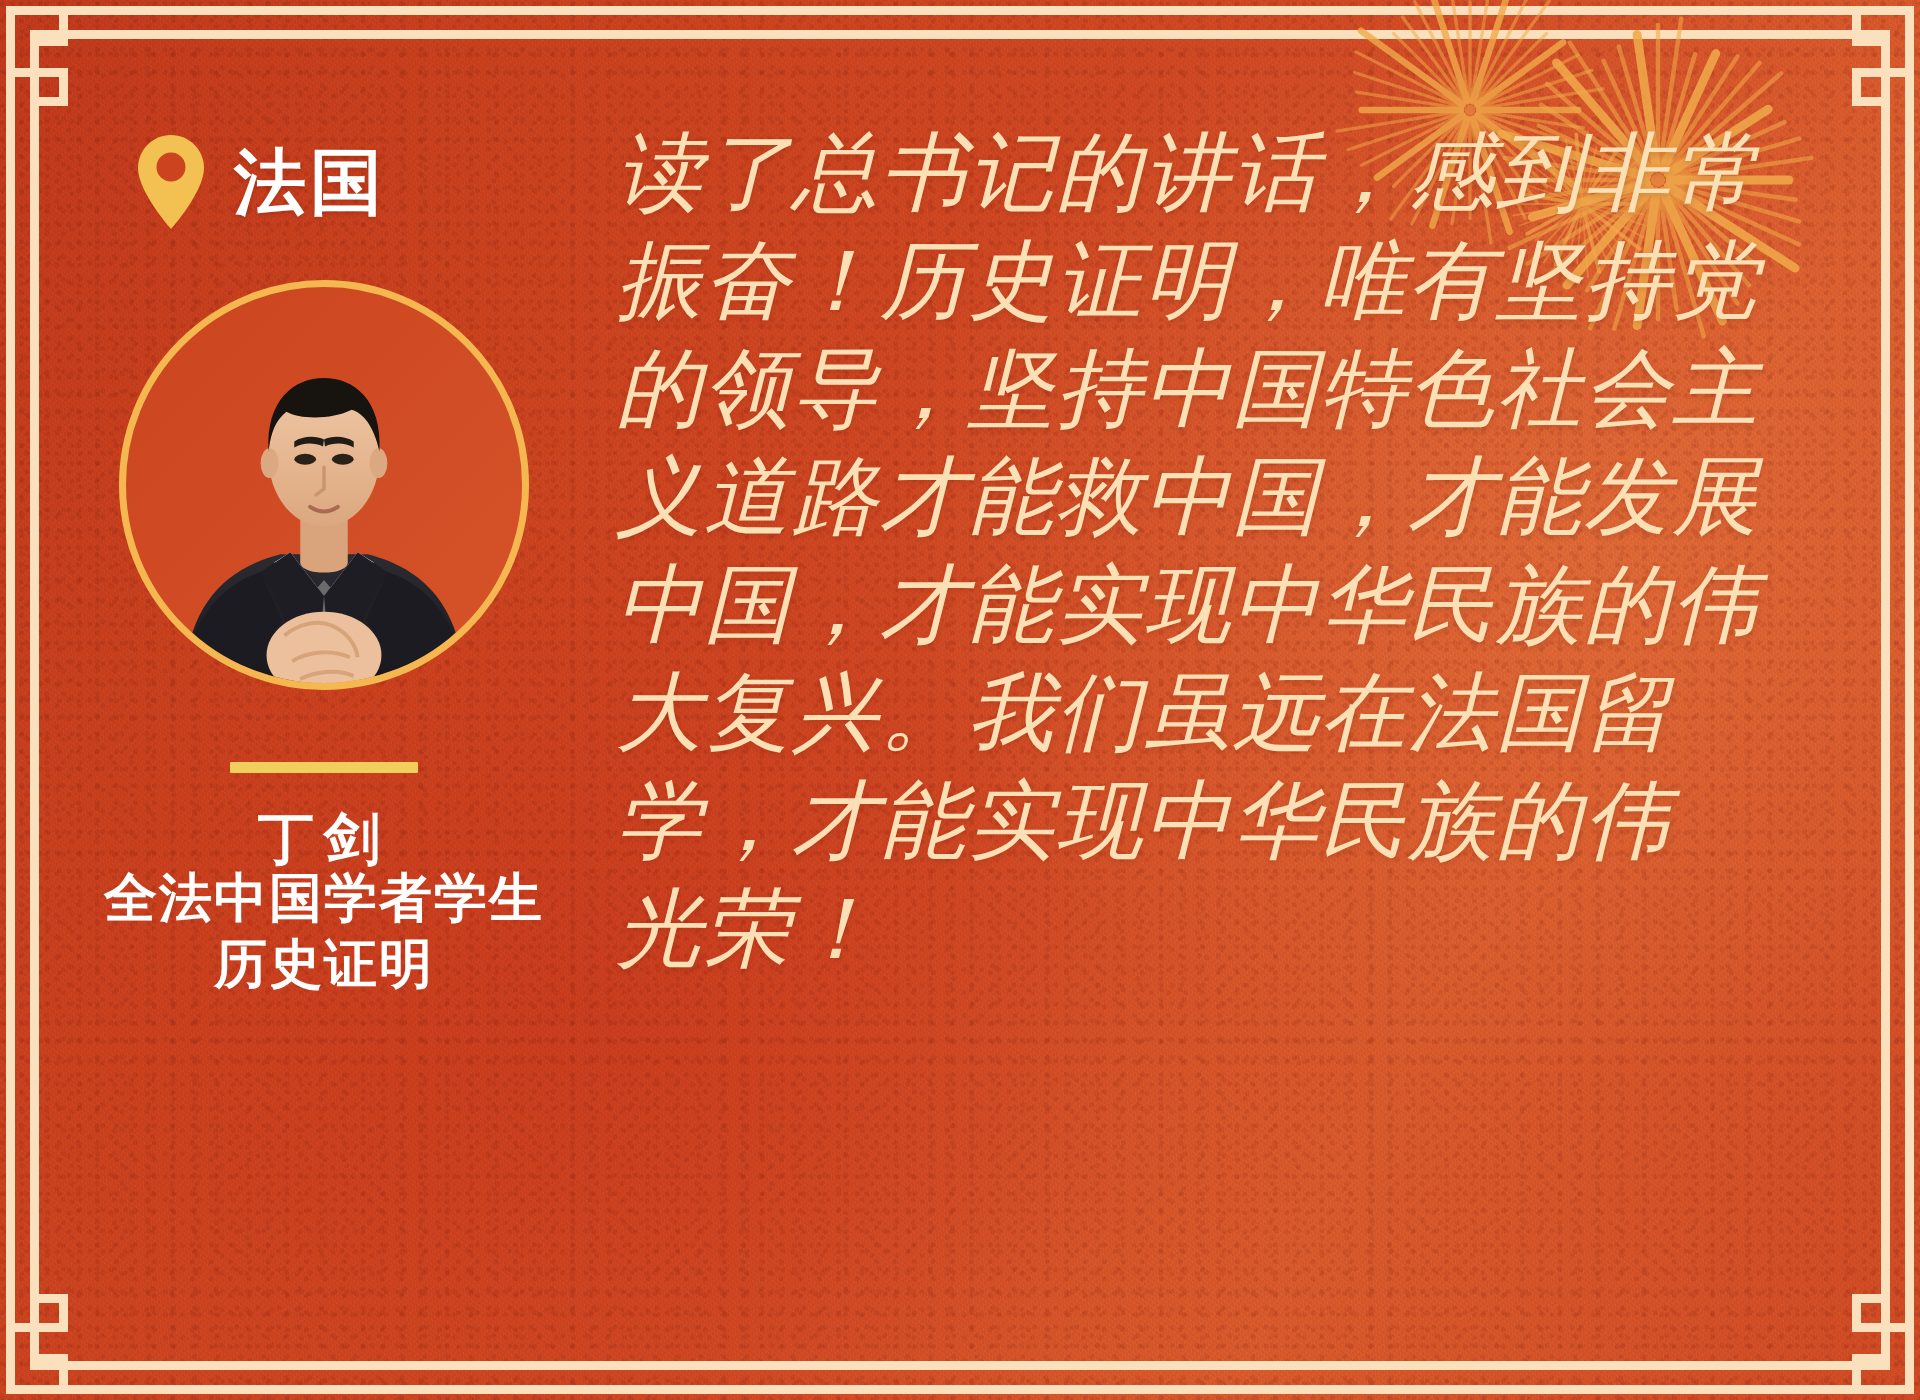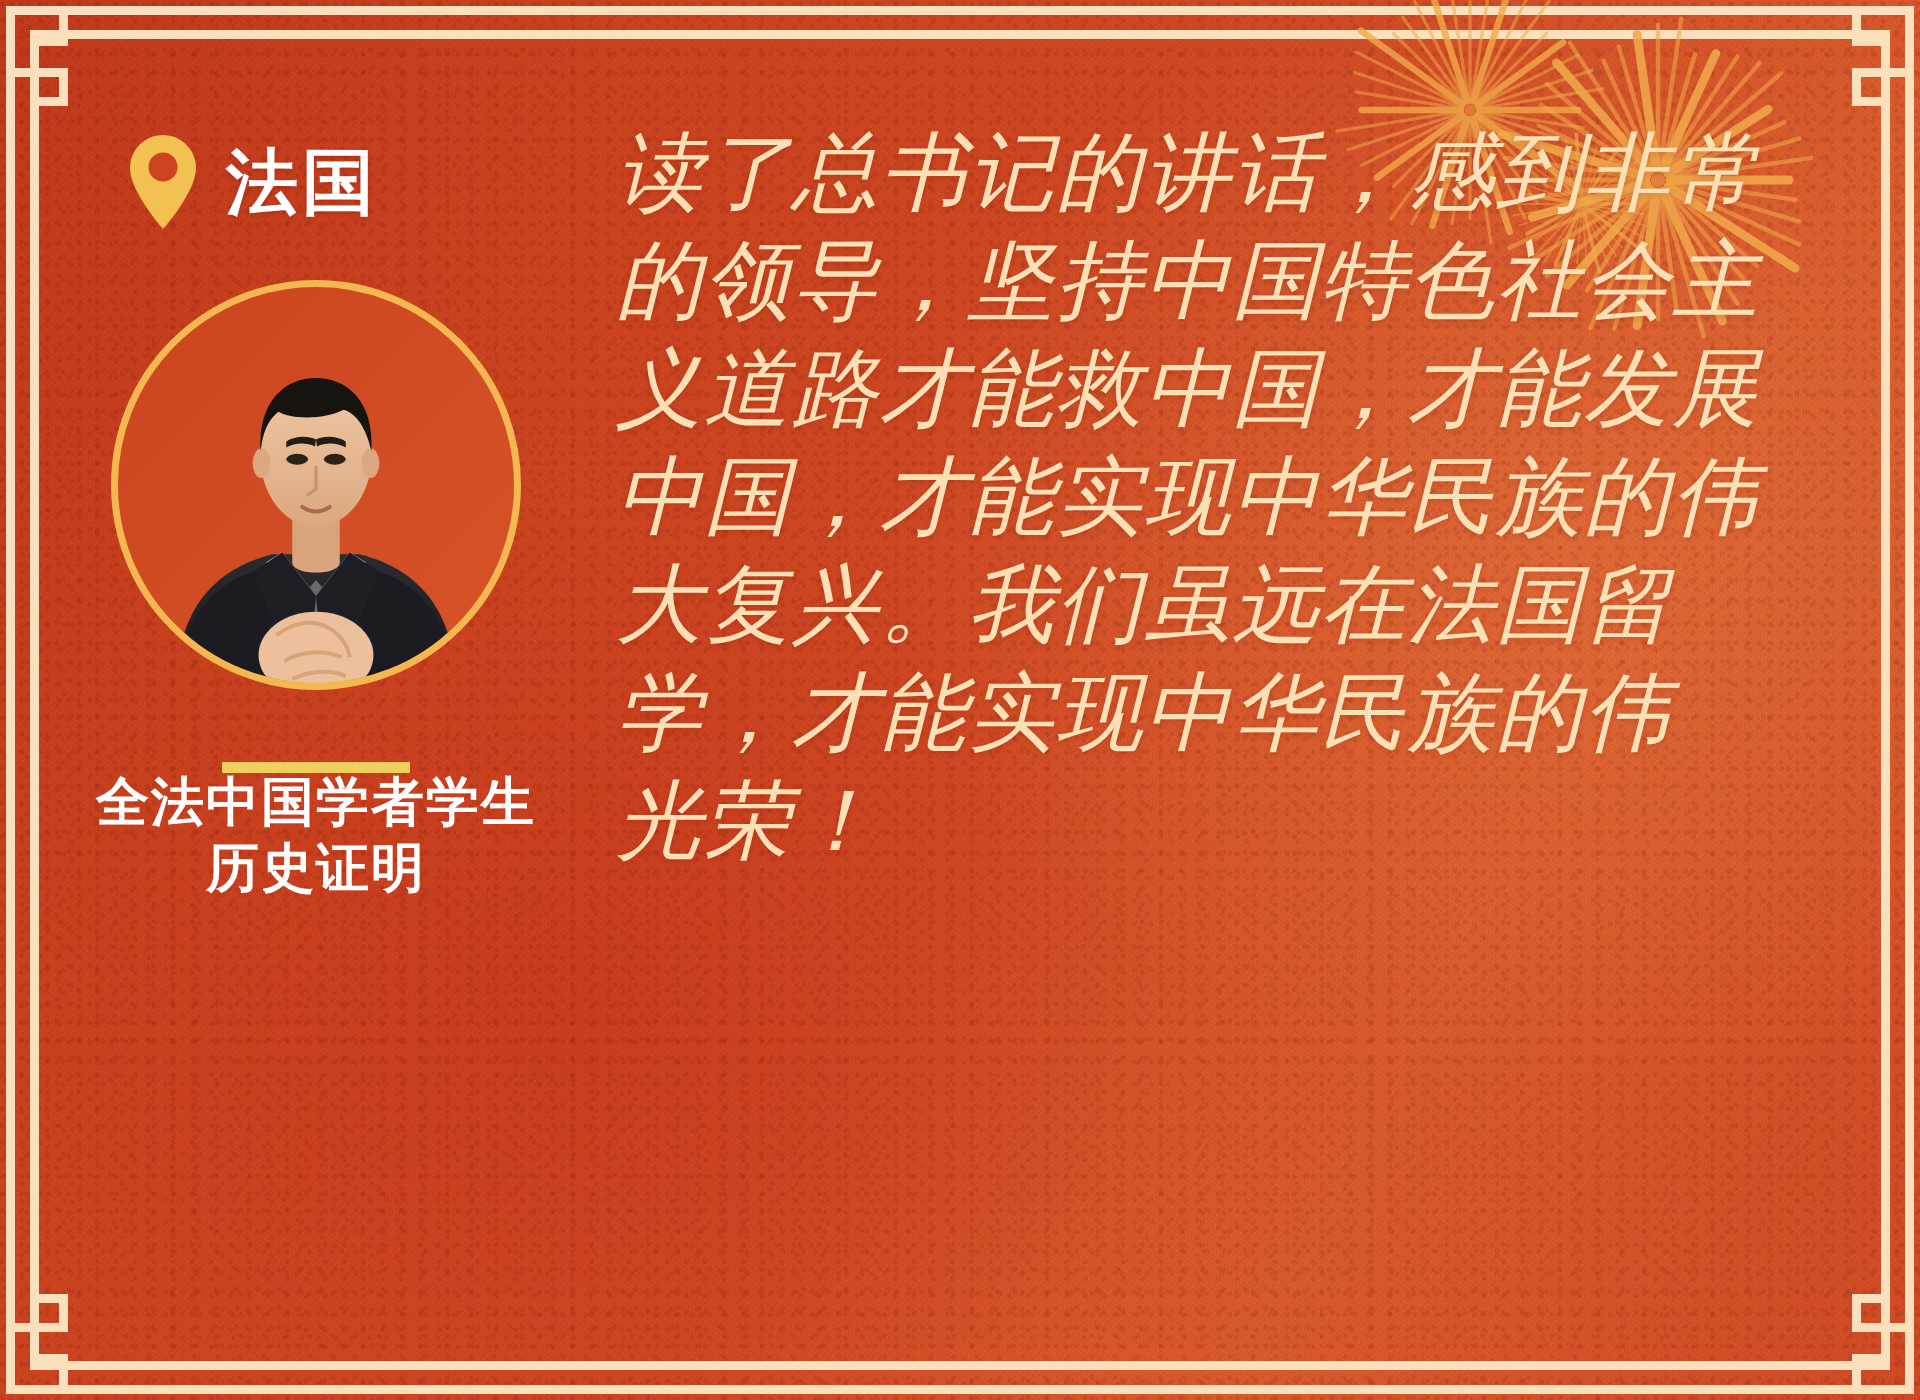--- a/index.html
+++ b/index.html
@@ -47,21 +47,21 @@
   .c-bl{left:0;bottom:0;transform:scaleY(-1);}
   .c-br{right:0;bottom:0;transform:scale(-1,-1);}
 
   
   .fw{position:absolute;pointer-events:none;}
   .fw1{right:300px;top:-40px;width:300px;height:300px;opacity:.85;}
   .fw2{right:92px;top:10px;width:340px;height:340px;opacity:.92;}
   .fw3{right:238px;top:104px;width:200px;height:200px;opacity:.72;}
 
   
-  .left{position:absolute;left:68px;top:128px;width:496px;text-align:center;}
+  .left{position:absolute;left:76px;top:128px;width:496px;text-align:center;}
   .loc{display:flex;align-items:center;justify-content:flex-start;gap:24px;padding-left:56px;height:108px;}
   .pin{width:78px;height:98px;flex:0 0 auto;}
   .country{
     font-size:72px;font-weight:700;color:#ffffff;letter-spacing:4px;line-height:1;
     font-family:"DejaVu Sans","Liberation Sans",sans-serif;
     text-shadow:0 2px 5px rgba(110,22,8,.30);
   }
   .photo-wrap{position:relative;width:410px;height:410px;margin:44px auto 0;}
   .photo-ring{
     position:absolute;inset:0;border-radius:50%;border:7px solid #f5b851;box-sizing:border-box;z-index:3;
@@ -378,29 +378,31 @@
           <path d="M176 396c16-8 38-10 54-3" stroke="#d7a379" stroke-width="4" fill="none"></path>
 
           <path d="M58 400c6-62 36-98 78-112l22 48-42 64z" fill="#1b1b21"></path>
           <path d="M342 400c-6-62-36-98-78-112l-22 48 42 64z" fill="#1b1b21"></path>
         </svg>
       </div>
     </div>
 
     <div class="divider"></div>
 
+    <div class="pname">丁剑</div>
 
     <div class="ptitle">
       <div>全法中国学者学生</div>
       <div>历史证明</div>
     </div>
   </div>
 
   <div class="quote">
     <div>读了总书记的讲话，感到非常</div>
+    <div>振奋！历史证明，唯有坚持党</div>
     <div>的领导，坚持中国特色社会主</div>
     <div>义道路才能救中国，才能发展</div>
     <div>中国，才能实现中华民族的伟</div>
     <div>大复兴。我们虽远在法国留</div>
     <div>学，才能实现中华民族的伟</div>
     <div>光荣！</div>
   </div>
 
 </div>
 

